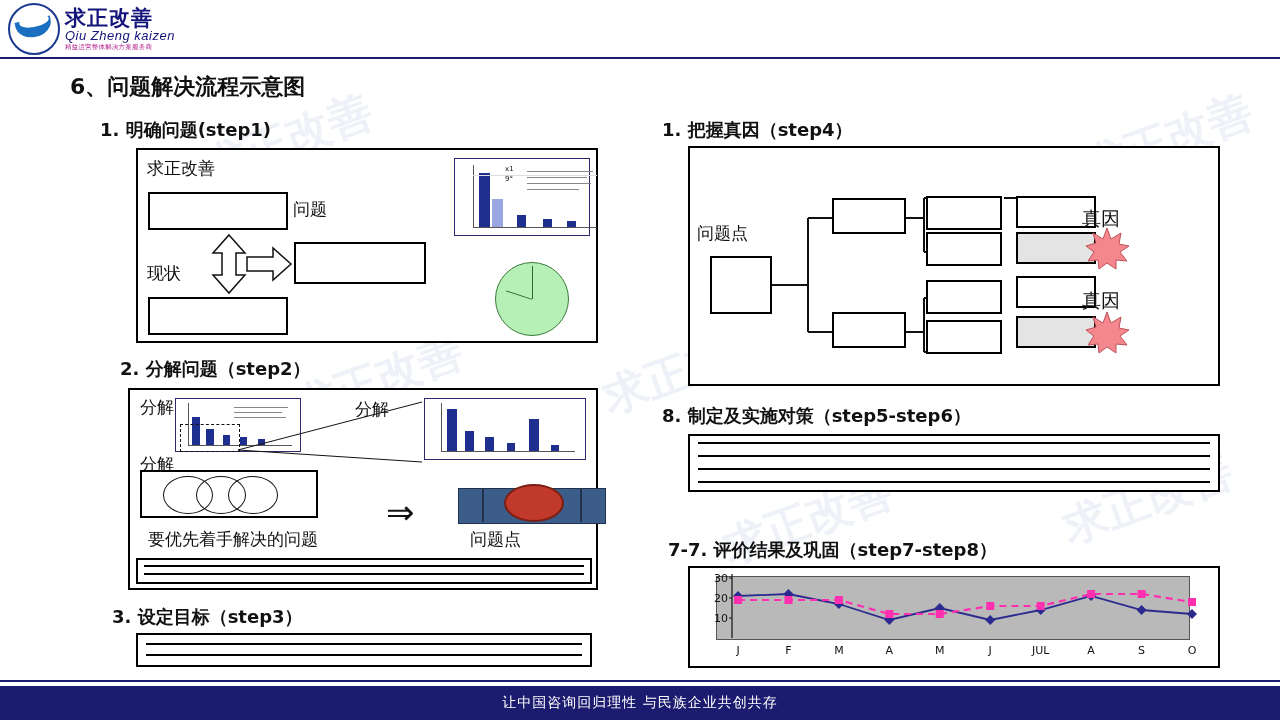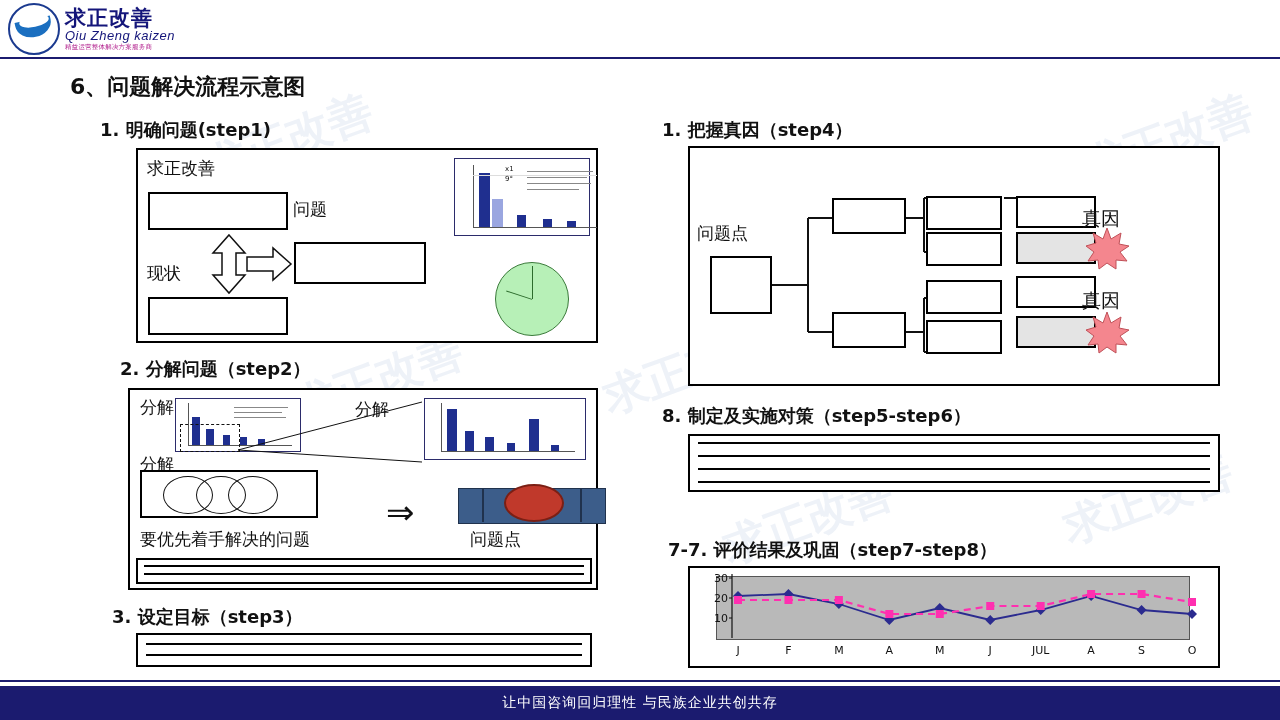--- a/index.html
+++ b/index.html
@@ -164,21 +164,21 @@
   <div class="bar" style="left:82px;top:44px;width:8px;height:8px;"></div>
   <div class="bar" style="left:104px;top:20px;width:10px;height:32px;"></div>
   <div class="bar" style="left:126px;top:46px;width:8px;height:6px;"></div>
 </div>
 
 <div class="box" style="left:140px;top:470px;width:178px;height:48px;"></div>
 <div class="circ" style="left:163px;top:476px;width:48px;height:36px;"></div>
 <div class="circ" style="left:196px;top:476px;width:48px;height:36px;"></div>
 <div class="circ" style="left:228px;top:476px;width:48px;height:36px;"></div>
 
-<div class="lbl" style="left:140px;top:528px;">要优先着手解决的问题</div>
+<div class="lbl" style="left:148px;top:528px;">要优先着手解决的问题</div>
 
 <div class="bigarrow" style="left:386px;top:492px;">⇒</div>
 
 <div class="pipe" style="left:458px;top:488px;width:146px;height:34px;"></div>
 <div style="position:absolute;left:482px;top:488px;width:2px;height:34px;background:#20324d;"></div>
 <div style="position:absolute;left:580px;top:488px;width:2px;height:34px;background:#20324d;"></div>
 <div class="pipeball" style="left:504px;top:484px;width:56px;height:34px;"></div>
 <div class="lbl" style="left:470px;top:528px;">问题点</div>
 
 <div class="box" style="left:136px;top:558px;width:456px;height:26px;"></div>

